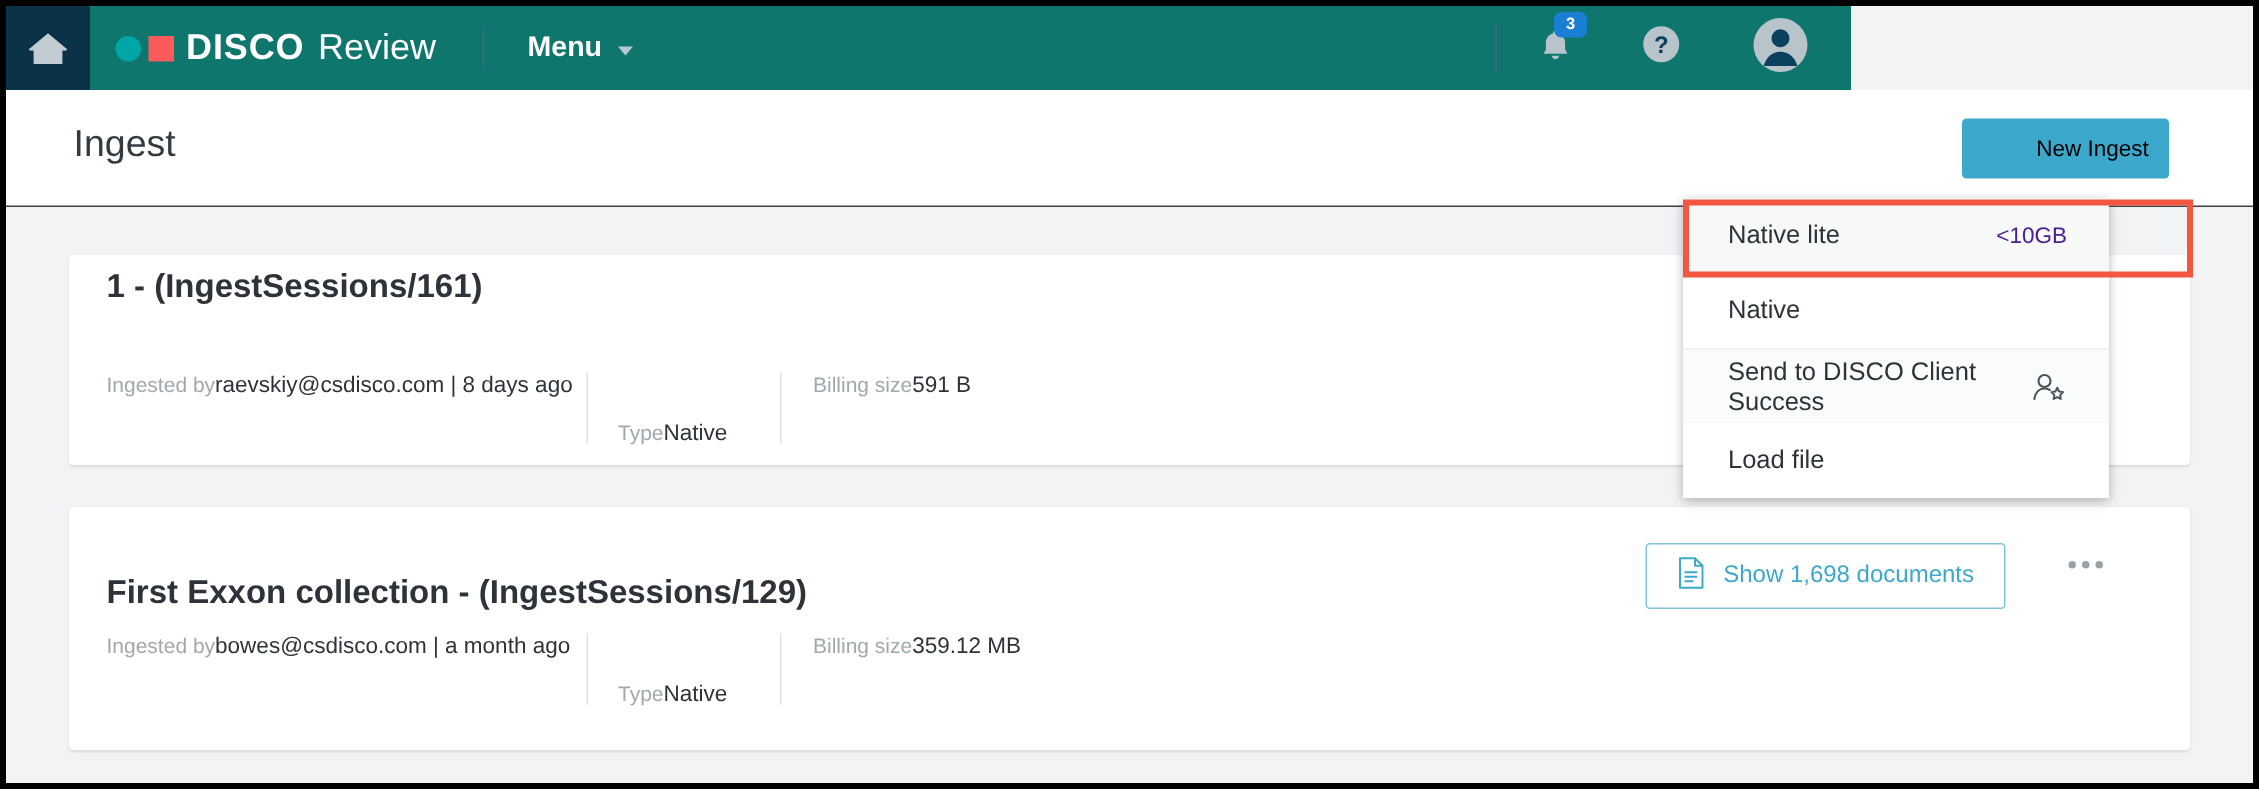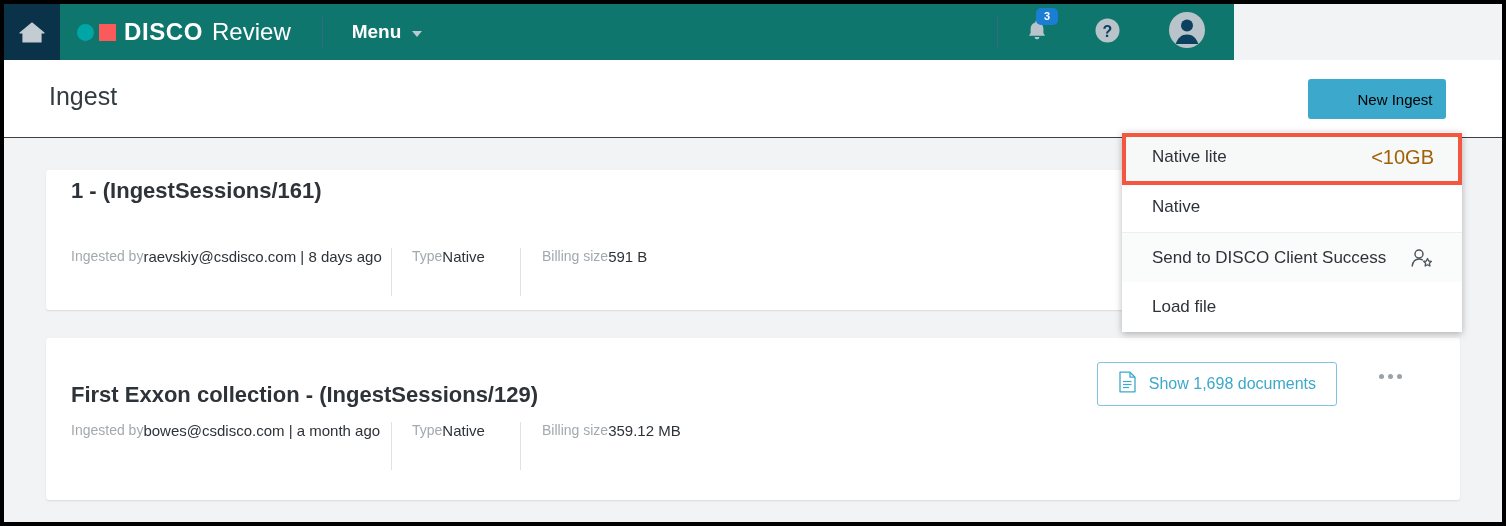--- a/index.html
+++ b/index.html
@@ -225,21 +225,21 @@
   .meta-label {
     font-size: 14px;
     color: #a2a9ad;
     margin-bottom: 9px;
   }
   .meta-value {
     font-size: 15px;
     color: #2d3338;
   }
   .col-ingested { width: 320px; }
-  .col-type     { width: 108px; padding-left: 20px; }
+  .col-type     { width: 108px; padding-left: 20px; margin-top: 32px; }
   .col-billing  { width: 200px; padding-left: 21px; }
   .meta-sep {
     width: 1px;
     height: 48px;
     background: #dfe3e6;
   }
 
   .show-docs-btn {
     position: absolute;
     right: 123px;
@@ -274,41 +274,41 @@
     border-radius: 50%;
     background: #9aa2a7;
     display: block;
   }
 
   
   .dropdown {
     position: absolute;
     left: 1118px;
     top: 128px;
-    width: 340px;
+    width: 284px;
     background: #ffffff;
     box-shadow: 0 2px 7px rgba(0,0,0,0.28);
     z-index: 40;
   }
   .dd-item {
     position: relative;
     height: 50px;
     display: flex;
     align-items: center;
     padding: 0 28px 0 30px;
     font-size: 17px;
     color: #2d3338;
     cursor: pointer;
     box-sizing: border-box;
   }
   .dd-item.highlighted { background: #f7f8f8; }
   .dd-item .dd-label { flex: 1; }
   .dd-item .dd-hint {
-    font-size: 20px;
-    color: #a16207;
+    font-size: 15px;
+    color: #4c1d95;
   }
   .dd-item.separated {
     border-top: 1px solid #eceef0;
     background: #fafbfb;
   }
   .dd-icon { margin-left: 10px; display: flex; align-items: center; }
 
   .dd-highlight-box {
     position: absolute;
     left: 1118px;

